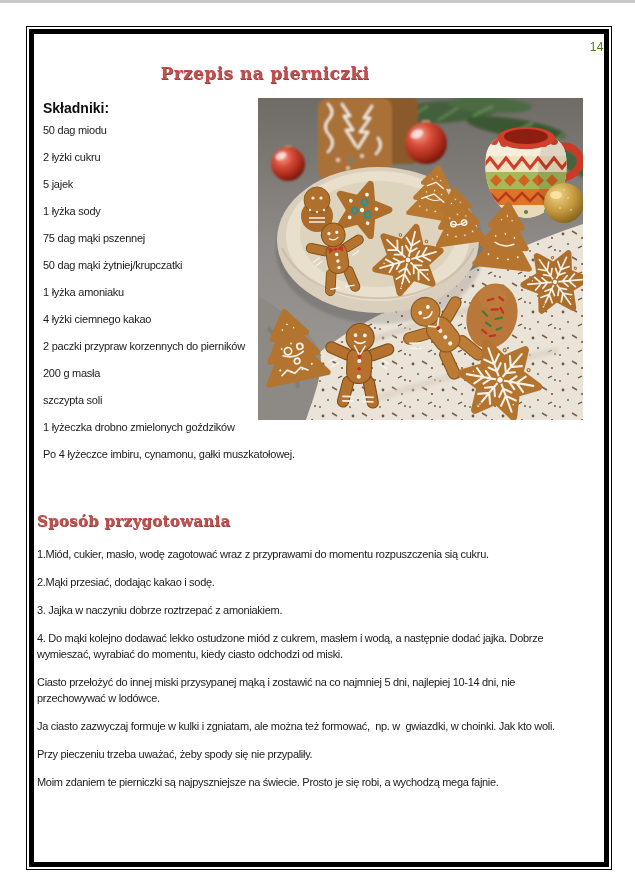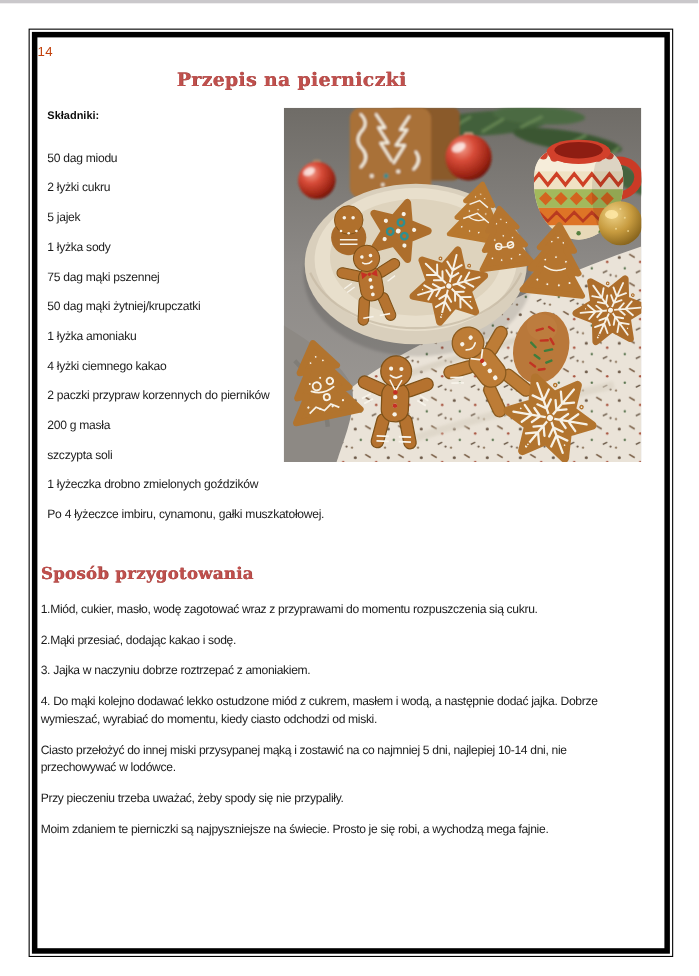--- a/index.html
+++ b/index.html
@@ -7,29 +7,29 @@
     position:relative; width:635px; height:887px; background:#ffffff;
     overflow:hidden; font-family:"Liberation Sans", sans-serif; color:#1b1b1b;
   }
   .top-strip { position:absolute; left:0; top:0; width:635px; height:3px; background:#cac8cb; }
   .page {
     position:absolute; left:29px; top:29px; width:580px; height:838px;
     box-sizing:border-box; background:#fff;
     border:5px solid #000;
     outline:1px solid #000; outline-offset:2px;
   }
-  .pagenum { margin-top:6px; text-align:left; font-size:12px; letter-spacing:0.5px; color:#c2410c; }
+  .pagenum { margin-top:6px; text-align:right; font-size:12px; letter-spacing:0.5px; color:#4d7c0f; }
   .title {
     position:absolute; left:0; top:29px; width:100%; margin:0; text-align:center;
     transform:translateX(-54px);
     font-family:"DejaVu Serif", serif; font-size:17px; font-weight:700; letter-spacing:0.4px;
     color:#c0504d; text-shadow:0.5px 0.5px 0 #94413d;
   }
   .ingredients { position:absolute; left:9px; top:66px; width:300px; }
-  .ing-head { font-size:10px; font-weight:700; color:#0e0e0e; margin:0 0 26px 0; }
+  .ing-head { font-size:14px; font-weight:700; color:#0e0e0e; margin:0 0 7px 0; }
   .ing-item {
     font-size:11px; letter-spacing:-0.25px; line-height:14px; margin:0 0 13px 0;
     white-space:pre; color:#1b1b1b;
   }
   .photo { position:absolute; left:224px; top:64px; width:325px; height:322px; margin:0; }
   .photo svg { display:block; }
   .steps { position:absolute; left:3px; top:468px; width:568px; }
   .steps h2 {
     margin:10px 0 16px 0; font-family:"DejaVu Serif", serif; font-size:15px; font-weight:700;
     letter-spacing:0.3px; color:#c0504d; text-shadow:0.5px 0.5px 0 #94413d;
@@ -381,17 +381,18 @@
 
     <section class="steps">
       <h2>Sposób przygotowania</h2>
       <p class="para">1.Miód, cukier, masło, wodę zagotować wraz z przyprawami do momentu rozpuszczenia sią cukru.</p>
       <p class="para">2.Mąki przesiać, dodając kakao i sodę.</p>
       <p class="para">3. Jajka w naczyniu dobrze roztrzepać z amoniakiem.</p>
       <p class="para">4. Do mąki kolejno dodawać lekko ostudzone miód z cukrem, masłem i wodą, a następnie dodać jajka. Dobrze
 wymieszać, wyrabiać do momentu, kiedy ciasto odchodzi od miski.</p>
       <p class="para">Ciasto przełożyć do innej miski przysypanej mąką i zostawić na co najmniej 5 dni, najlepiej 10-14 dni, nie
 przechowywać w lodówce.</p>
+      <p class="para">Ja ciasto zazwyczaj formuje w kulki i zgniatam, ale można też formować,  np. w  gwiazdki, w choinki. Jak kto woli.</p>
       <p class="para">Przy pieczeniu trzeba uważać, żeby spody się nie przypaliły.</p>
       <p class="para">Moim zdaniem te pierniczki są najpyszniejsze na świecie. Prosto je się robi, a wychodzą mega fajnie.</p>
     </section>
   </div>
 </div>
 
 </body></html>

